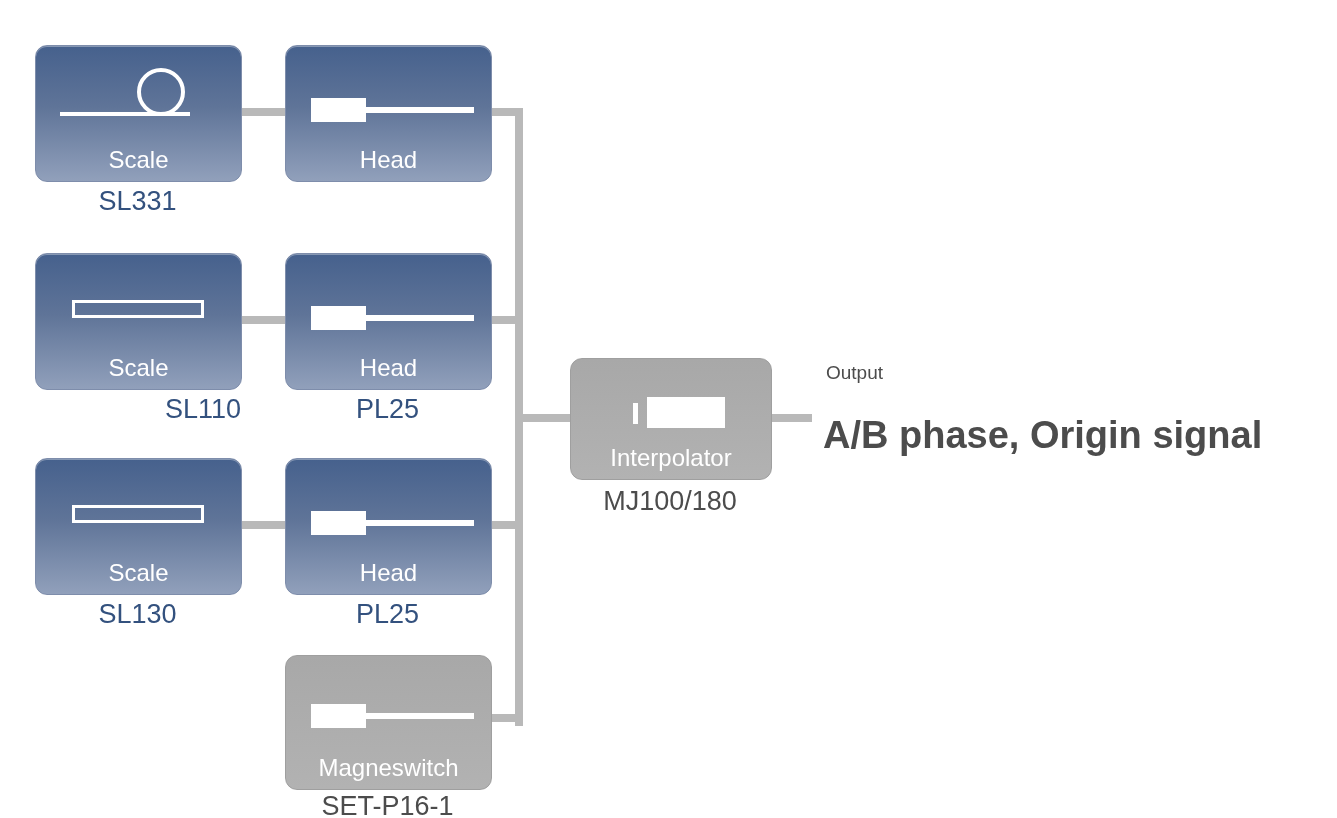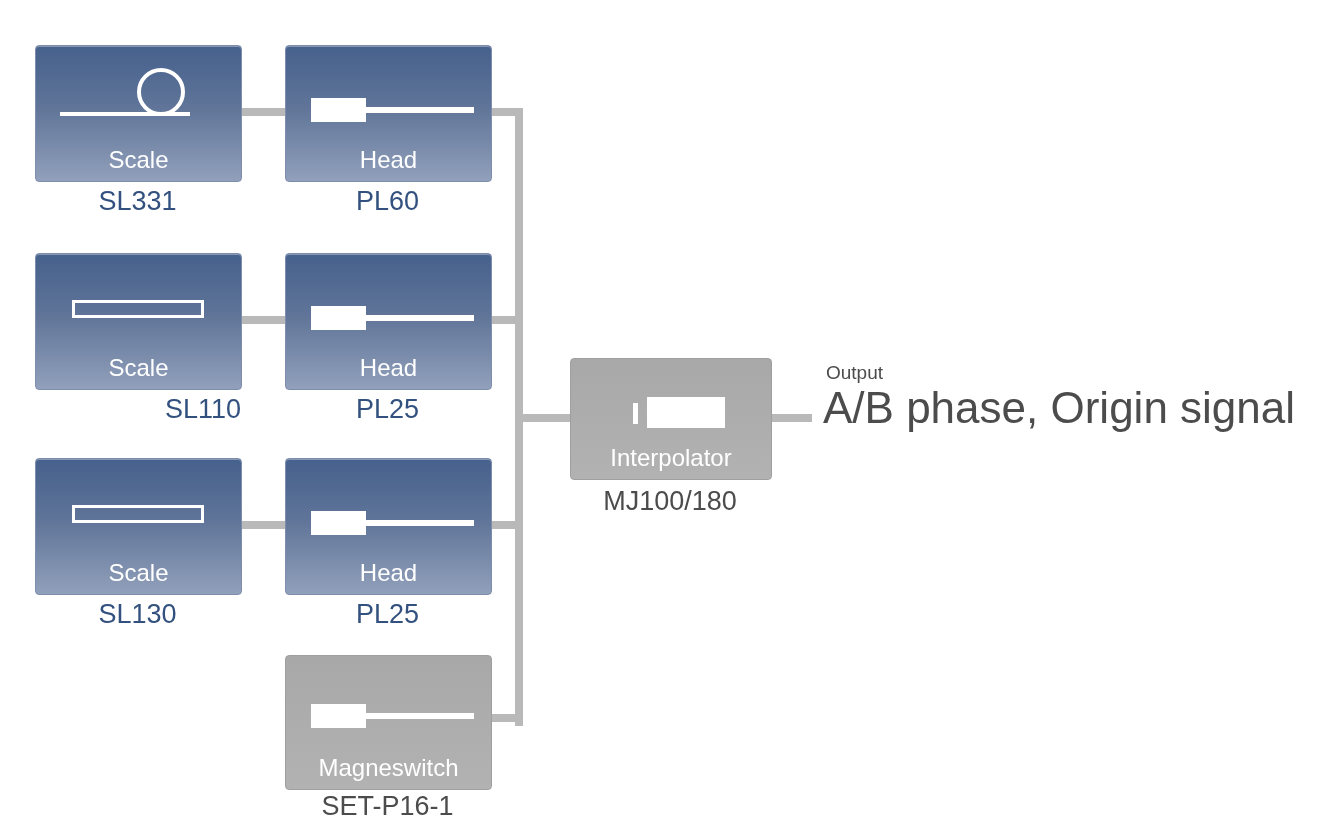--- a/index.html
+++ b/index.html
@@ -9,21 +9,21 @@
     height: 818px;
     background: #ffffff;
     font-family: "Liberation Sans", sans-serif;
     overflow: hidden;
   }
   .connector { position: absolute; background: #b9b9b9; z-index: 1; }
   .node {
     position: absolute;
     width: 205px;
     height: 135px;
-    border-radius: 4px;
+    border-radius: 12px;
     z-index: 2;
     text-decoration: underline;
   }
   .node.blue {
     background: linear-gradient(180deg, #46618d 0%, #5f7498 45%, #91a0bb 100%);
     border: 1px solid #7e8dab;
     box-shadow: inset 0 1px 0 rgba(255,255,255,0.35);
   }
   .node.gray {
     background: linear-gradient(180deg, #a8a8a8 0%, #b2b2b2 100%);
@@ -44,21 +44,21 @@
                  border: 4px solid #fff; border-radius: 50%; box-sizing: border-box; }
   .bar-outline { position: absolute; left: 36px; top: 46px; width: 132px; height: 18px;
                  border: 3px solid #fff; box-sizing: border-box; }
   .head-rect   { position: absolute; left: 25px; top: 52px; width: 55px; height: 24px; background: #fff; }
   .head-cable  { position: absolute; left: 80px; top: 61px; width: 108px; height: 6px; background: #fff; }
   .mag-rect    { position: absolute; left: 25px; top: 48px; width: 55px; height: 24px; background: #fff; }
   .mag-cable   { position: absolute; left: 80px; top: 57px; width: 108px; height: 6px; background: #fff; }
   .interp-tick { position: absolute; left: 62px; top: 44px; width: 5px; height: 21px; background: #fff; }
   .interp-rect { position: absolute; left: 76px; top: 38px; width: 78px; height: 31px; background: #fff; }
   .output-title  { position: absolute; left: 826px; top: 362px; font-size: 19px; color: #4c4c4c; z-index: 2; }
-  .output-detail { position: absolute; left: 823px; top: 383px; font-size: 44px; color: #4c4c4c; z-index: 2; }
+  .output-detail { position: absolute; left: 823px; top: 414px; font-size: 38px; color: #4c4c4c; z-index: 2; font-weight: bold; }
 </style>
 </head>
 <body>
 
 <div class="canvas">
 
   <div class="connector" style="left:240px; top:108px; width:283px; height:8px;"></div>
   <div class="connector" style="left:240px; top:316px; width:283px; height:8px;"></div>
   <div class="connector" style="left:240px; top:521px; width:283px; height:8px;"></div>
   <div class="connector" style="left:450px; top:714px; width:73px; height:8px;"></div>
@@ -69,21 +69,20 @@
     <div class="coil-line"></div>
     <div class="coil-circle"></div>
     <div class="box-label">Scale</div>
   </div>
   <div class="model" style="left:34px; top:186px;">SL331</div>
   <div class="node blue" style="left:285px; top:45px;">
     <div class="head-rect"></div>
     <div class="head-cable"></div>
     <div class="box-label">Head</div>
   </div>
-  <div class="model" style="left:284px; top:186px;">PL60</div>
 
   <div class="node blue" style="left:35px; top:253px;">
     <div class="bar-outline"></div>
     <div class="box-label">Scale</div>
   </div>
   <div class="model" style="left:34px; top:394px;text-align:right;">SL110</div>
   <div class="node blue" style="left:285px; top:253px;">
     <div class="head-rect"></div>
     <div class="head-cable"></div>
     <div class="box-label">Head</div>

